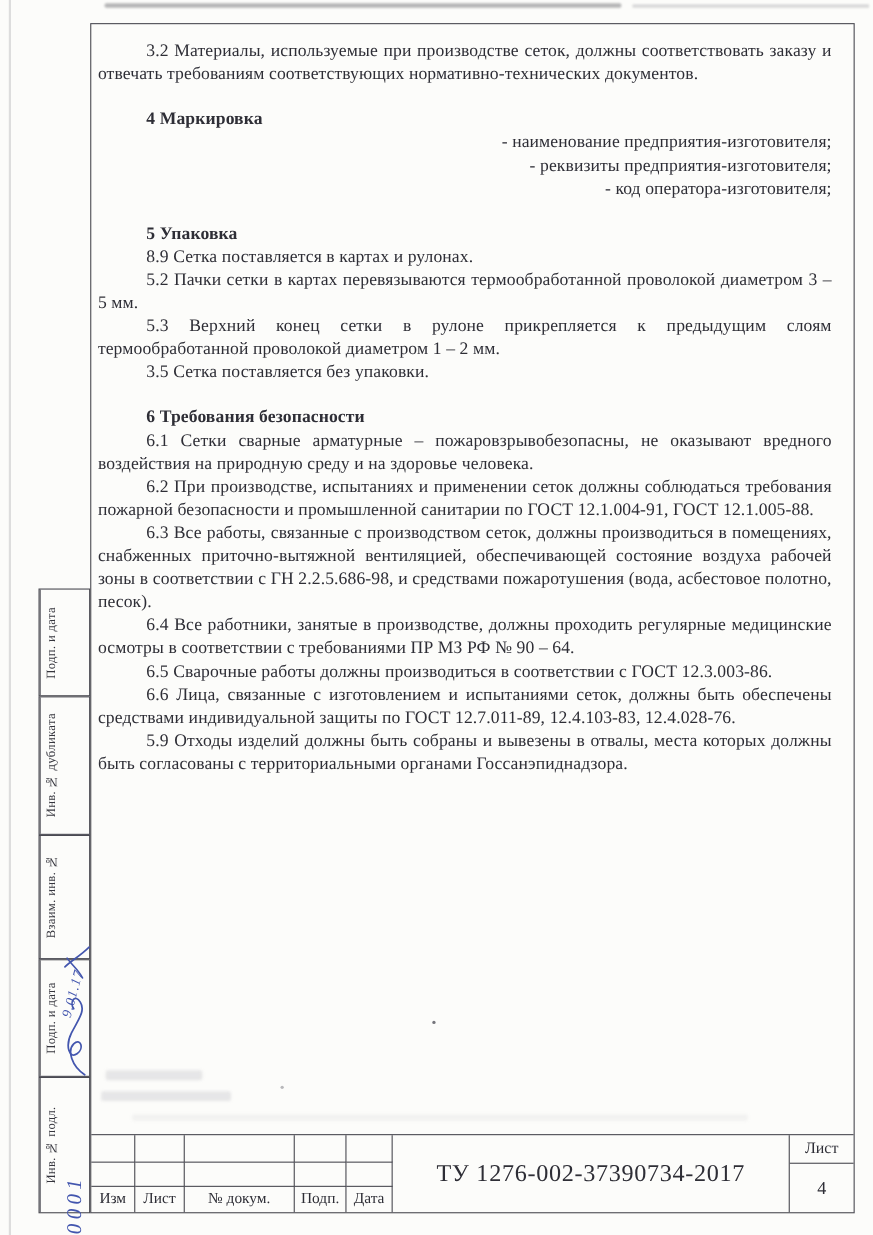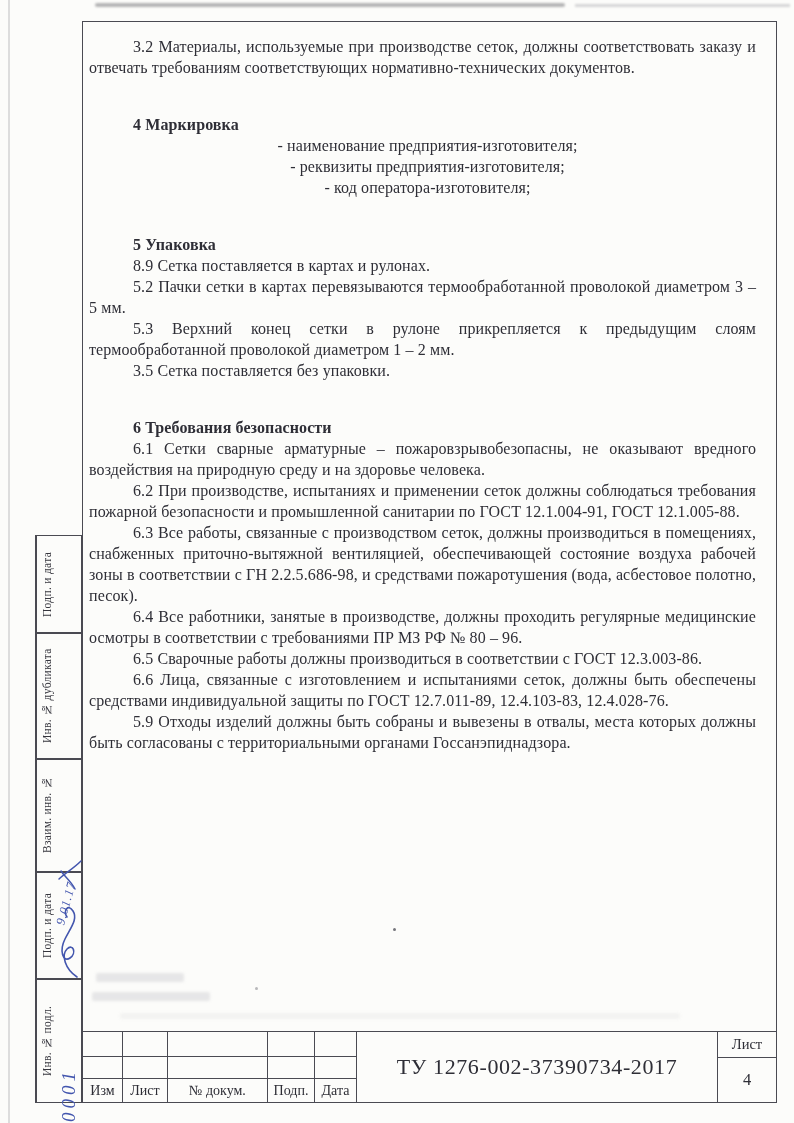--- a/index.html
+++ b/index.html
@@ -21,22 +21,22 @@
   .g3 { left:120px; top:1013px; width:560px; height:6px; background:rgba(125,125,140,0.08); }
   .speck { position:absolute; width:3px; height:3px; border-radius:50%; background:rgba(60,60,70,0.7); }
 
   
   .frame { position:absolute; left:82px; top:21px; width:695px; height:1082px;
     border:1.6px solid #4a4a52; box-sizing:border-box; }
 
   .content { position:absolute; top:0; left:0; right:0; padding:14px 20px 0 6px; }
   .content p { margin:0; font-size:16px; line-height:21px; text-align:justify;
     text-indent:44px; color:#2e2e36; letter-spacing:0.1px; }
-  .content p.heading { font-weight:bold; margin-top:36px; text-align:left; }
-  .content p.dash { text-indent:0; padding-left:10px; text-align:center; }
+  .content p.heading { font-weight:bold; margin-top:20px; text-align:left; }
+  .content p.dash { text-indent:0; padding-left:10px; text-align:right; }
 
   
   .footer { position:absolute; left:0; right:0; bottom:0; height:71px;
     border-top:1.6px solid #4a4a52; display:flex; box-sizing:border-box; }
   .stamp-grid { width:274px; display:grid;
     grid-template-columns:40px 45px 100px 47px 42px;
     grid-template-rows:25px 22px 1fr; box-sizing:border-box; }
   .stamp-grid .cell { border-right:1.4px solid #4a4a52; border-bottom:1.4px solid #4a4a52;
     box-sizing:border-box; display:flex; align-items:center; justify-content:center;
     font-size:14px; }
@@ -97,21 +97,21 @@
         <p class="dash">- код оператора-изготовителя;</p>
         <p class="heading">5 Упаковка</p>
         <p class="para">8.9 Сетка поставляется в картах и рулонах.</p>
         <p class="para">5.2 Пачки сетки в картах перевязываются термообработанной проволокой диаметром 3 – 5 мм.</p>
         <p class="para">5.3 Верхний конец сетки в рулоне прикрепляется к предыдущим слоям термообработанной проволокой диаметром 1 – 2 мм.</p>
         <p class="para">3.5 Сетка поставляется без упаковки.</p>
         <p class="heading">6 Требования безопасности</p>
         <p class="para">6.1 Сетки сварные арматурные – пожаровзрывобезопасны, не оказывают вредного воздействия на природную среду и на здоровье человека.</p>
         <p class="para">6.2 При производстве, испытаниях и применении сеток должны соблюдаться требования пожарной безопасности и промышленной санитарии по ГОСТ 12.1.004-91, ГОСТ 12.1.005-88.</p>
         <p class="para">6.3 Все работы, связанные с производством сеток, должны производиться в помещениях, снабженных приточно-вытяжной вентиляцией, обеспечивающей состояние воздуха рабочей зоны в соответствии с ГН 2.2.5.686-98, и средствами пожаротушения (вода, асбестовое полотно, песок).</p>
-        <p class="para">6.4 Все работники, занятые в производстве, должны проходить регулярные медицинские осмотры в соответствии с требованиями ПР МЗ РФ № 80 – 96.</p>
+        <p class="para">6.4 Все работники, занятые в производстве, должны проходить регулярные медицинские осмотры в соответствии с требованиями ПР МЗ РФ № 90 – 64.</p>
         <p class="para">6.5 Сварочные работы должны производиться в соответствии с ГОСТ 12.3.003-86.</p>
         <p class="para">6.6 Лица, связанные с изготовлением и испытаниями сеток, должны быть обеспечены средствами индивидуальной защиты по ГОСТ 12.7.011-89, 12.4.103-83, 12.4.028-76.</p>
         <p class="para">5.9 Отходы изделий должны быть собраны и вывезены в отвалы, места которых должны быть согласованы с территориальными органами Госсанэпиднадзора.</p>
       </div>
 
     <div class="footer">
       <div class="stamp-grid">
         <div class="cell"></div>
         <div class="cell"></div>
         <div class="cell"></div>

